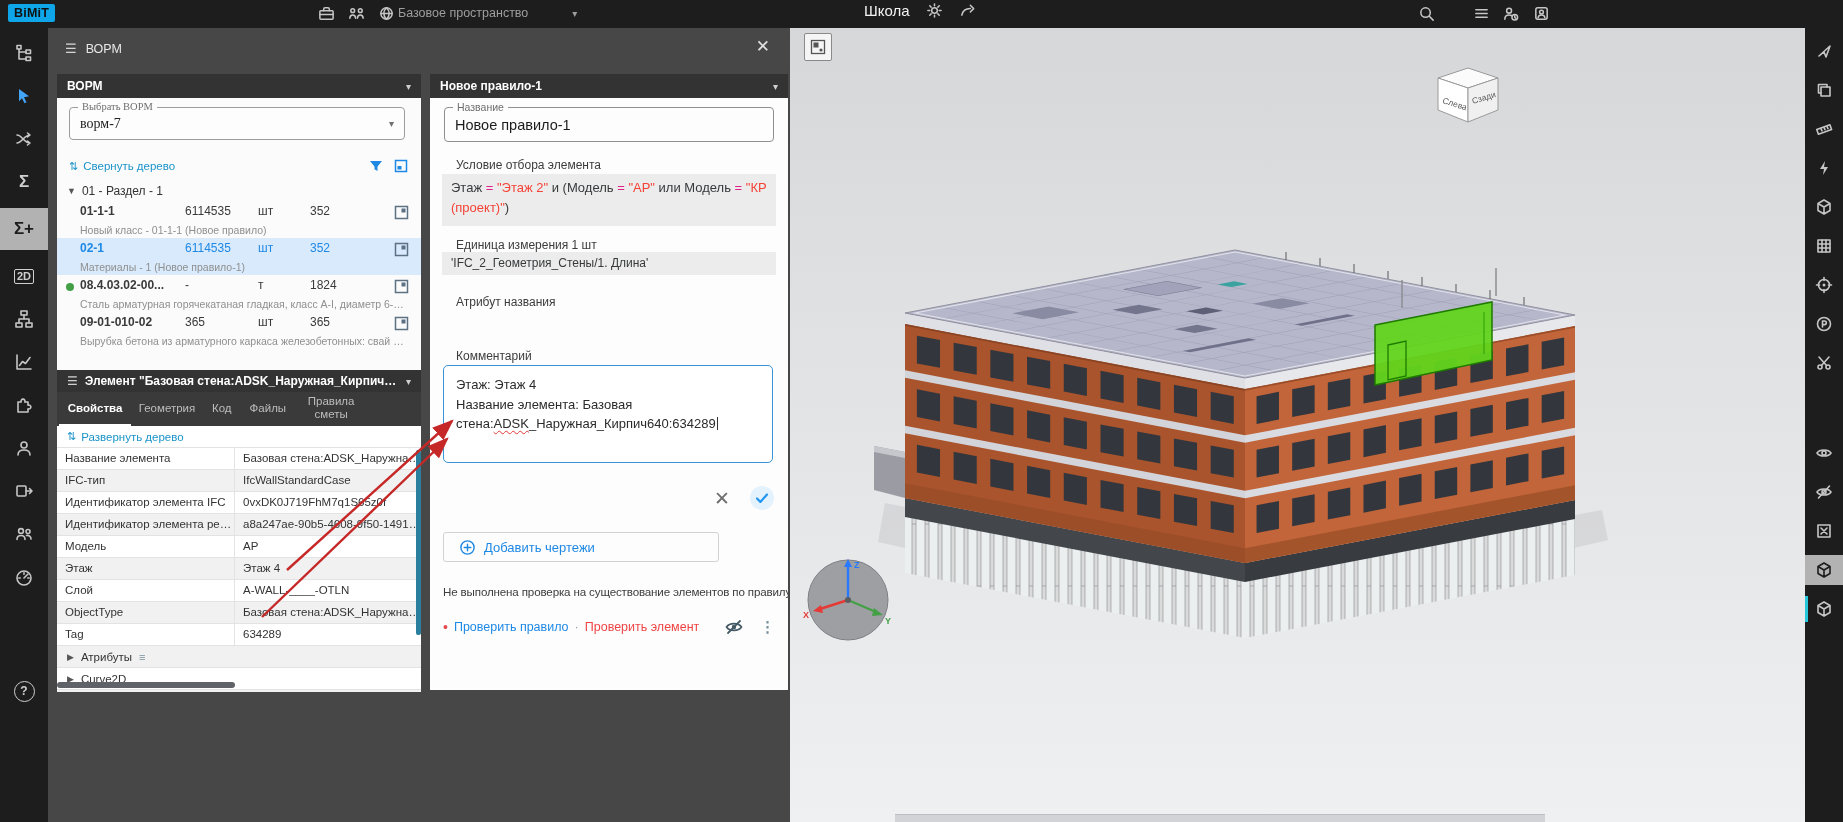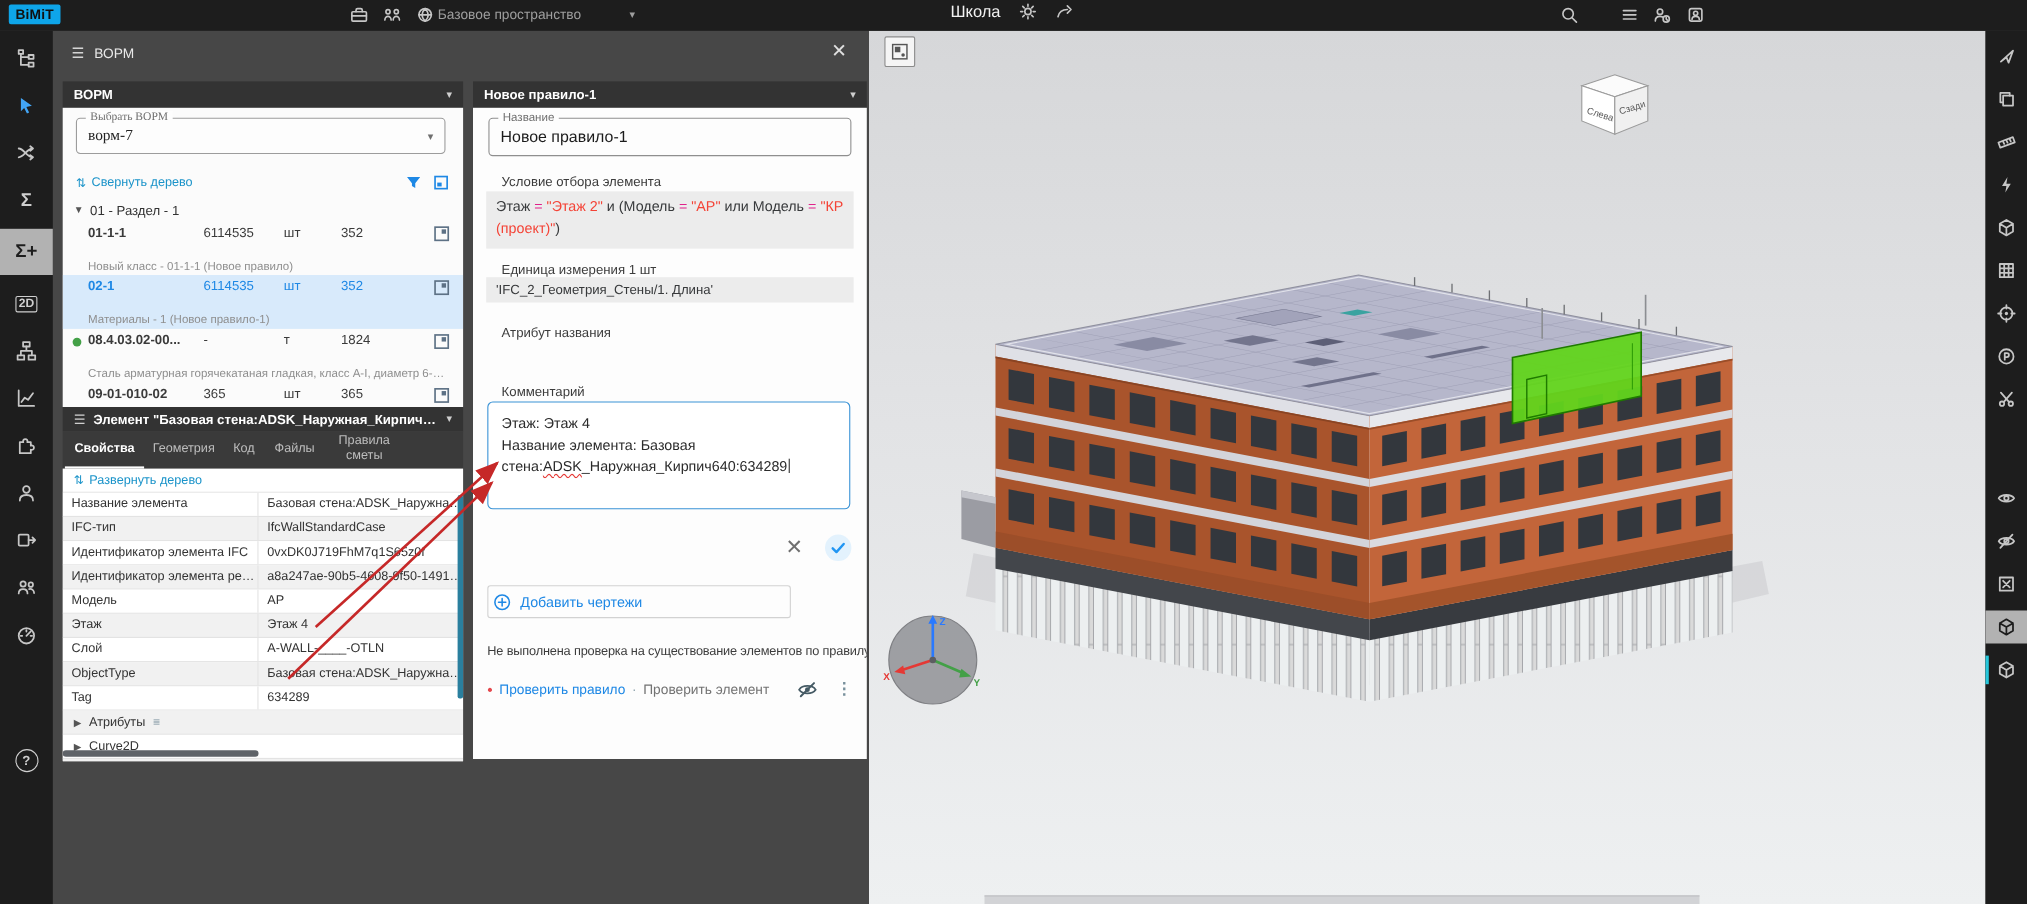--- a/index.html
+++ b/index.html
@@ -60,21 +60,21 @@
   .teal-link .arr{font-size:11px;}
   .tt-icons{margin-left:auto;display:flex;gap:9px;align-items:center;}
   .group-row{position:absolute;left:10px;top:86px;display:flex;gap:6px;align-items:center;
              font-size:12px;color:#333;}
   .group-row .caret{font-size:9px;color:#555;}
   .tree-rows{position:absolute;left:0;top:103px;width:364px;}
   .trow{position:relative;display:grid;grid-template-columns:105px 73px 52px 70px 1fr;
         padding:3px 12px 2px 23px;box-sizing:border-box;}
   .trow .code{font-weight:700;font-size:12px;color:#3a3a3a;white-space:nowrap;}
   .trow .num{font-size:12px;color:#3a3a3a;}
-  .trow .sub{grid-column:1/6;font-size:10.5px;color:#8f8f8f;margin-top:16px;
+  .trow .sub{grid-column:1/6;font-size:10.5px;color:#8f8f8f;margin-top:4px;
              white-space:nowrap;overflow:hidden;text-overflow:ellipsis;}
   .trow .rowicon{justify-self:end;margin-top:1px;}
   .trow.selected{background:#d8eafb;}
   .trow.selected .code,.trow.selected .num{color:#1e88e5;}
   .dot{position:absolute;left:9px;top:8px;width:8px;height:8px;border-radius:50%;background:#43a047;}
 
   
   #element-section{position:absolute;left:9px;top:342px;width:364px;}
   #element-section .sec-header{height:22px;}
   .tabs{height:34px;background:#3a3a3a;display:flex;align-items:stretch;padding:0 2px;}
@@ -113,29 +113,29 @@
   .cond .plain{color:#37393b;}
   .comment-box{position:absolute;left:13px;top:267px;width:330px;height:98px;border:1.5px solid #3a93d6;
                border-radius:5px;box-sizing:border-box;padding:9px 12px;font-size:13px;color:#2b2b2b;line-height:1.5;background:#fff;}
   .squig{text-decoration:underline;text-decoration-style:wavy;text-decoration-color:#e53935;
          text-decoration-thickness:1px;text-underline-offset:2px;}
   .caret-bar{display:inline-block;width:1px;height:13px;background:#333;margin-left:1px;vertical-align:-2px;}
   .confirm-row{position:absolute;right:14px;top:388px;display:flex;gap:20px;align-items:center;}
   .x-btn{color:#6f6f6f;font-size:19px;line-height:19px;}
   .chk-btn{width:24px;height:24px;border-radius:50%;background:#e3f2fd;display:flex;align-items:center;justify-content:center;}
   .add-box{position:absolute;left:13px;top:434px;width:276px;height:30px;border:1px solid #d2d2d2;border-radius:3px;
-           box-sizing:border-box;display:flex;align-items:center;gap:8px;padding-left:4px;}
+           box-sizing:border-box;display:flex;align-items:center;gap:8px;padding-left:15px;}
   .add-box .lbl{color:#1e88e5;font-size:13px;}
   .status-txt{position:absolute;left:13px;top:487px;width:340px;font-size:11.6px;color:#3c3c3c;
               white-space:nowrap;letter-spacing:-.15px;}
   .check-row{position:absolute;left:13px;top:520px;width:332px;display:flex;align-items:center;gap:6px;}
   .check-row .bullet{color:#e5484d;font-size:14px;line-height:12px;}
   .check-row .link{color:#1e88e5;font-size:12.5px;}
   .check-row .sep{color:#90a4ae;font-size:12.5px;}
-  .check-row .link-dis{color:#737373;font-size:12.5px;}
+  .check-row .link-dis{color:#ef4444;font-size:12.5px;}
   .check-row .tail{margin-left:auto;display:flex;gap:16px;align-items:center;}
   .kebab{color:#78909c;font-size:15px;font-weight:700;line-height:14px;}
 
   
   .viewport{position:absolute;left:790px;top:28px;width:1015px;height:794px;
             background:linear-gradient(180deg,#d6d7d9 0%,#e2e3e5 45%,#eef0f1 100%);overflow:hidden;}
   .focus-btn{position:absolute;left:14px;top:5px;width:26px;height:26px;background:#f5f5f5;
              border:1px solid #8a8a8a;border-radius:2px;display:flex;align-items:center;justify-content:center;}
   .bottom-strip{position:absolute;left:105px;top:786px;width:650px;height:8px;background:#d2d3d6;border-top:1px solid #bcbdc0;}
 

